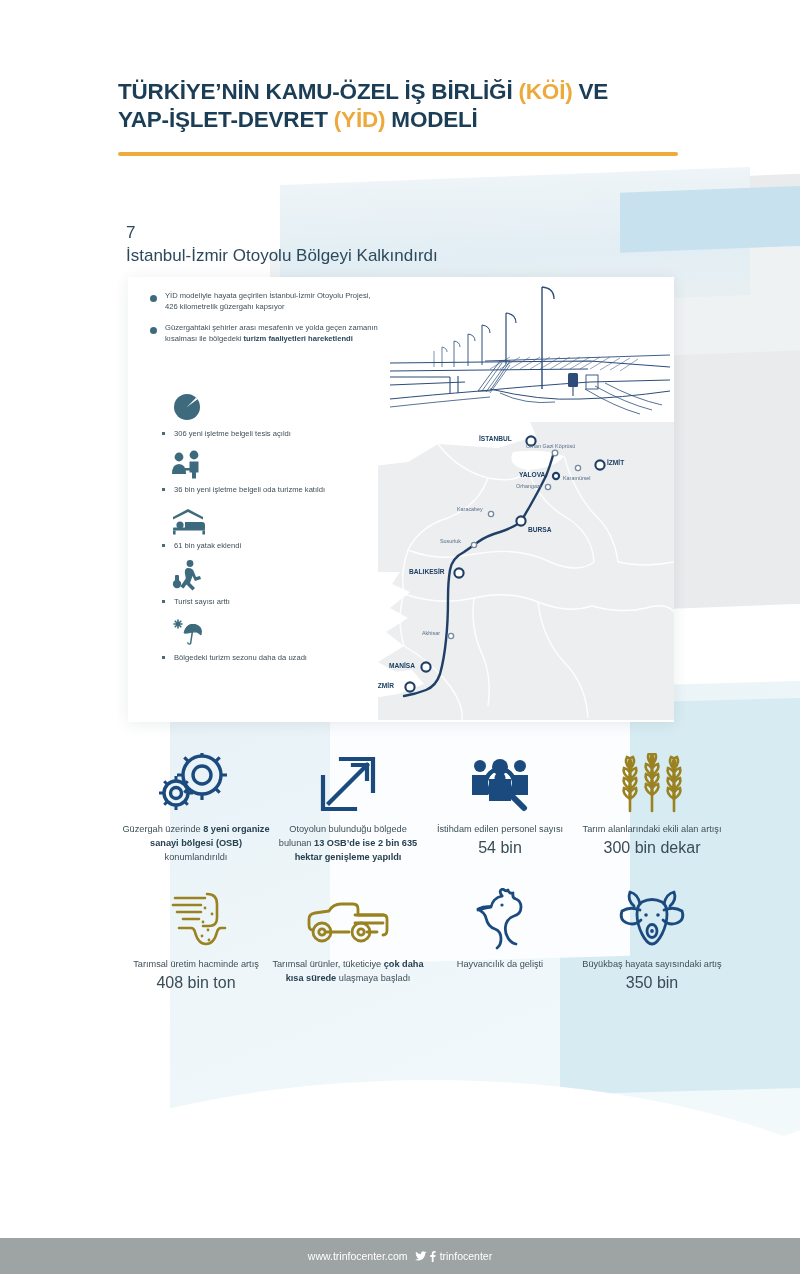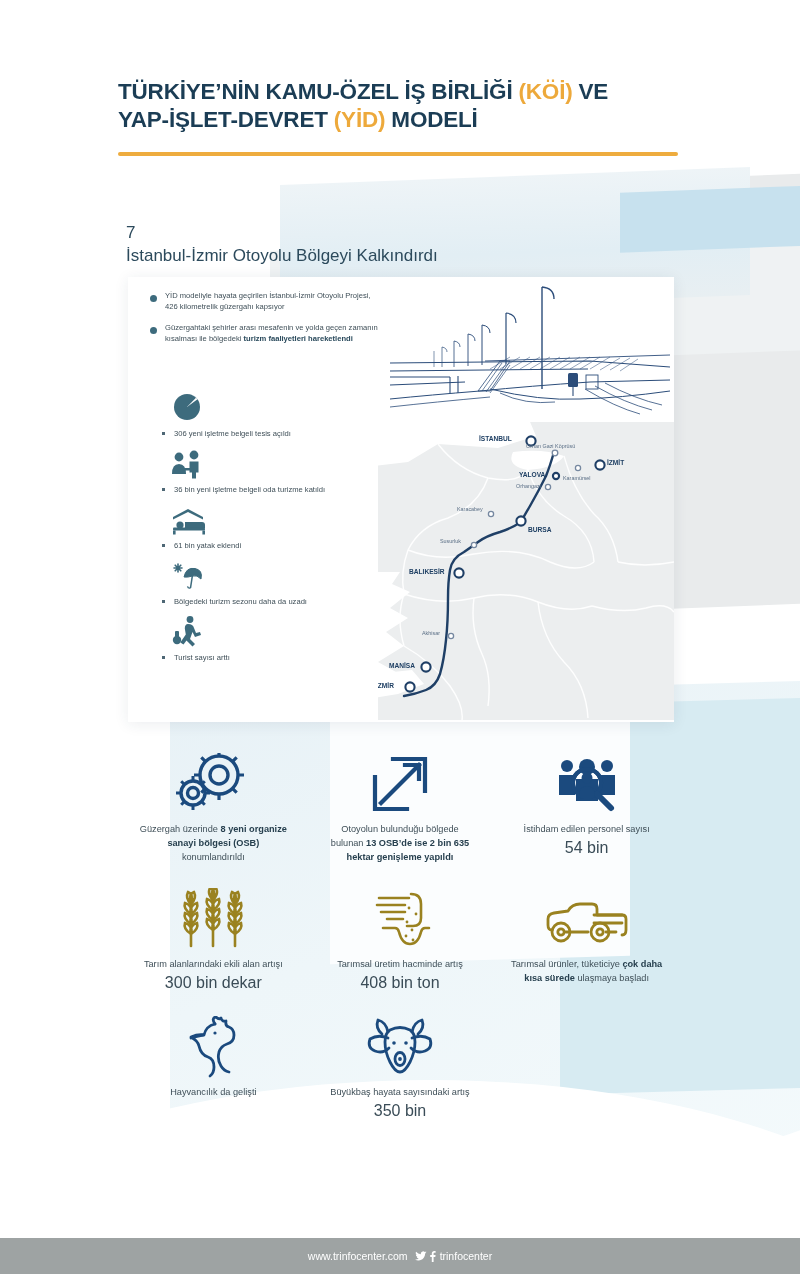--- a/index.html
+++ b/index.html
@@ -112,21 +112,21 @@
   
   #map-area{position:absolute;left:250px;top:145px;width:296px;height:298px;overflow:hidden;}
   .city-label{
     position:absolute;font-size:6.6px;color:#1e3f63;font-weight:bold;white-space:nowrap;
   }
   .city-label.minor{font-weight:normal;font-size:5.4px;color:#5b6f86;}
 
   
   #stats-grid{
     position:absolute;left:120px;top:748px;width:560px;
-    display:grid;grid-template-columns:repeat(3,1fr);
+    display:grid;grid-template-columns:repeat(4,1fr);
     row-gap:18px;
   }
   .grid-cell{display:flex;flex-direction:column;align-items:center;text-align:center;}
   .grid-icon{height:72px;display:flex;align-items:center;justify-content:center;}
   .grid-caption{
     font-size:9.2px;line-height:14px;color:#3f4f58;width:152px;margin-top:2px;
   }
   .grid-caption b{color:#27404f;}
   .grid-value{font-size:16px;color:#3a4c57;line-height:21px;margin-top:1px;}
 
@@ -256,47 +256,47 @@
         </svg>
       </div>
       <div class="stat-line">
         <span class="stat-square"></span>
         <span class="stat-label">61 bin yatak eklendi</span>
       </div>
     </div>
 
     <div class="stat-row">
       <div class="stat-icon">
+        <svg width="34" height="32" viewBox="0 0 34 32" fill="#3d6b7d">
+          <circle cx="20" cy="4.5" r="3.4"></circle>
+          <path d="M18 9 q5 0 6 4 l2 5 l4 -1 l1 3 l-6 2 l-2.5 -5 l-2.5 7 l5 5 l-2.5 2.5 l-6 -6 l-3 4 l-3.2 -2 l5.5 -8 l-1 -6 q0 -4.5 3.2 -4.5 Z"></path>
+          <circle cx="7" cy="25" r="4.2"></circle>
+          <rect x="5" y="16" width="4" height="7" rx="1"></rect>
+        </svg>
+      </div>
+      <div class="stat-line">
+        <span class="stat-square"></span>
+        <span class="stat-label">Turist sayısı arttı</span>
+      </div>
+    </div>
+
+    <div class="stat-row">
+      <div class="stat-icon">
         <svg width="36" height="30" viewBox="0 0 36 30" fill="#3d6b7d" stroke="#3d6b7d">
           <g stroke-width="1.6" stroke-linecap="round">
             <path d="M8 3 L8 11 M4 7 L12 7 M5.2 4.2 L10.8 9.8 M10.8 4.2 L5.2 9.8" fill="none"></path>
           </g>
           <path d="M14 16 Q16 6 25 7.5 Q33 9 31 18 Q27 13.5 22.5 15 Q18 16.5 14 16 Z"></path>
           <path d="M22.4 14.6 L20.5 27" stroke-width="1.5" fill="none"></path>
           <path d="M20.5 27 q-2.4 .6 -3 -1.6" stroke-width="1.4" fill="none"></path>
         </svg>
       </div>
       <div class="stat-line">
         <span class="stat-square"></span>
         <span class="stat-label">Bölgedeki turizm sezonu daha da uzadı</span>
-      </div>
-    </div>
-
-    <div class="stat-row">
-      <div class="stat-icon">
-        <svg width="34" height="32" viewBox="0 0 34 32" fill="#3d6b7d">
-          <circle cx="20" cy="4.5" r="3.4"></circle>
-          <path d="M18 9 q5 0 6 4 l2 5 l4 -1 l1 3 l-6 2 l-2.5 -5 l-2.5 7 l5 5 l-2.5 2.5 l-6 -6 l-3 4 l-3.2 -2 l5.5 -8 l-1 -6 q0 -4.5 3.2 -4.5 Z"></path>
-          <circle cx="7" cy="25" r="4.2"></circle>
-          <rect x="5" y="16" width="4" height="7" rx="1"></rect>
-        </svg>
-      </div>
-      <div class="stat-line">
-        <span class="stat-square"></span>
-        <span class="stat-label">Turist sayısı arttı</span>
       </div>
     </div>
 
   </div>
 
 
   <div id="map-area">
     <svg width="296" height="298" viewBox="0 0 296 298">
       <rect width="296" height="298" fill="#ffffff"></rect>
 

